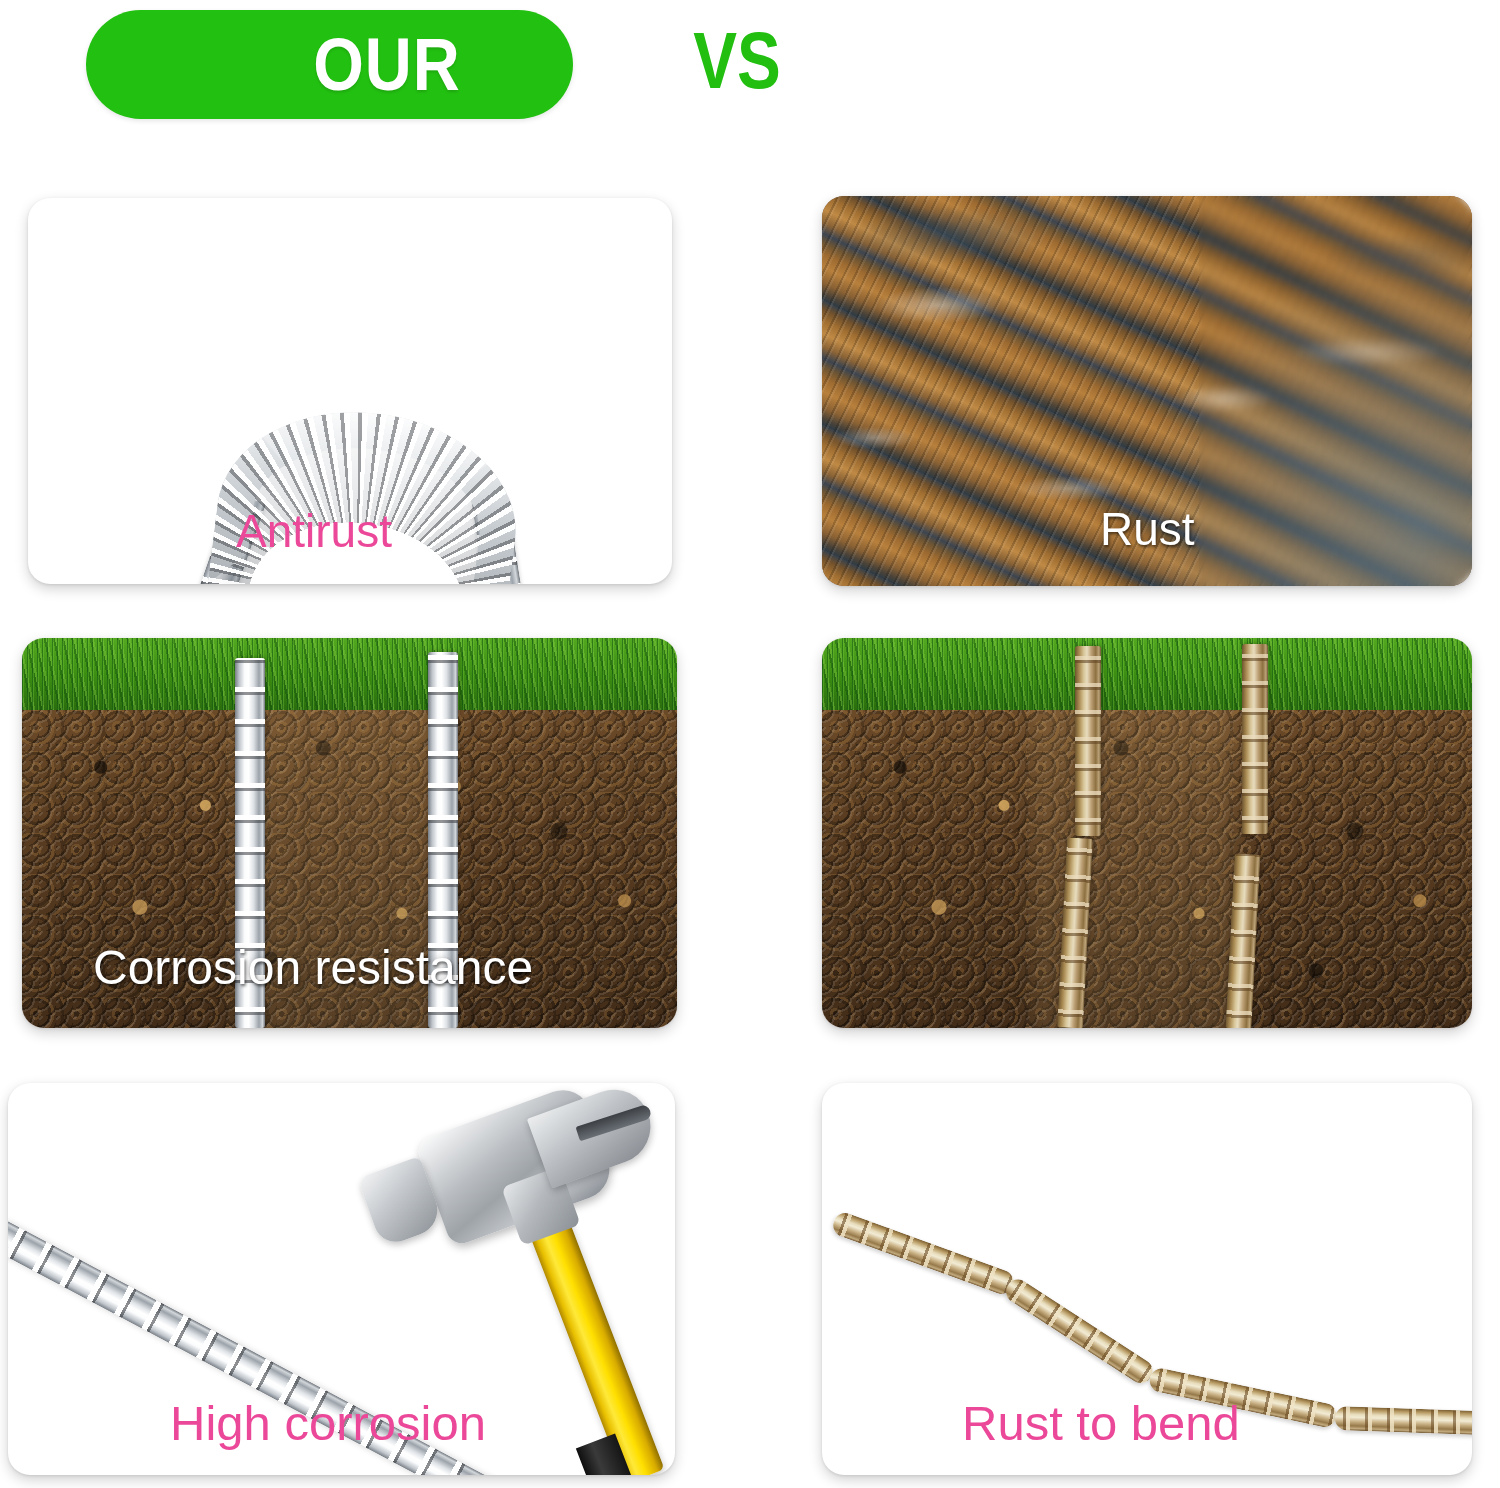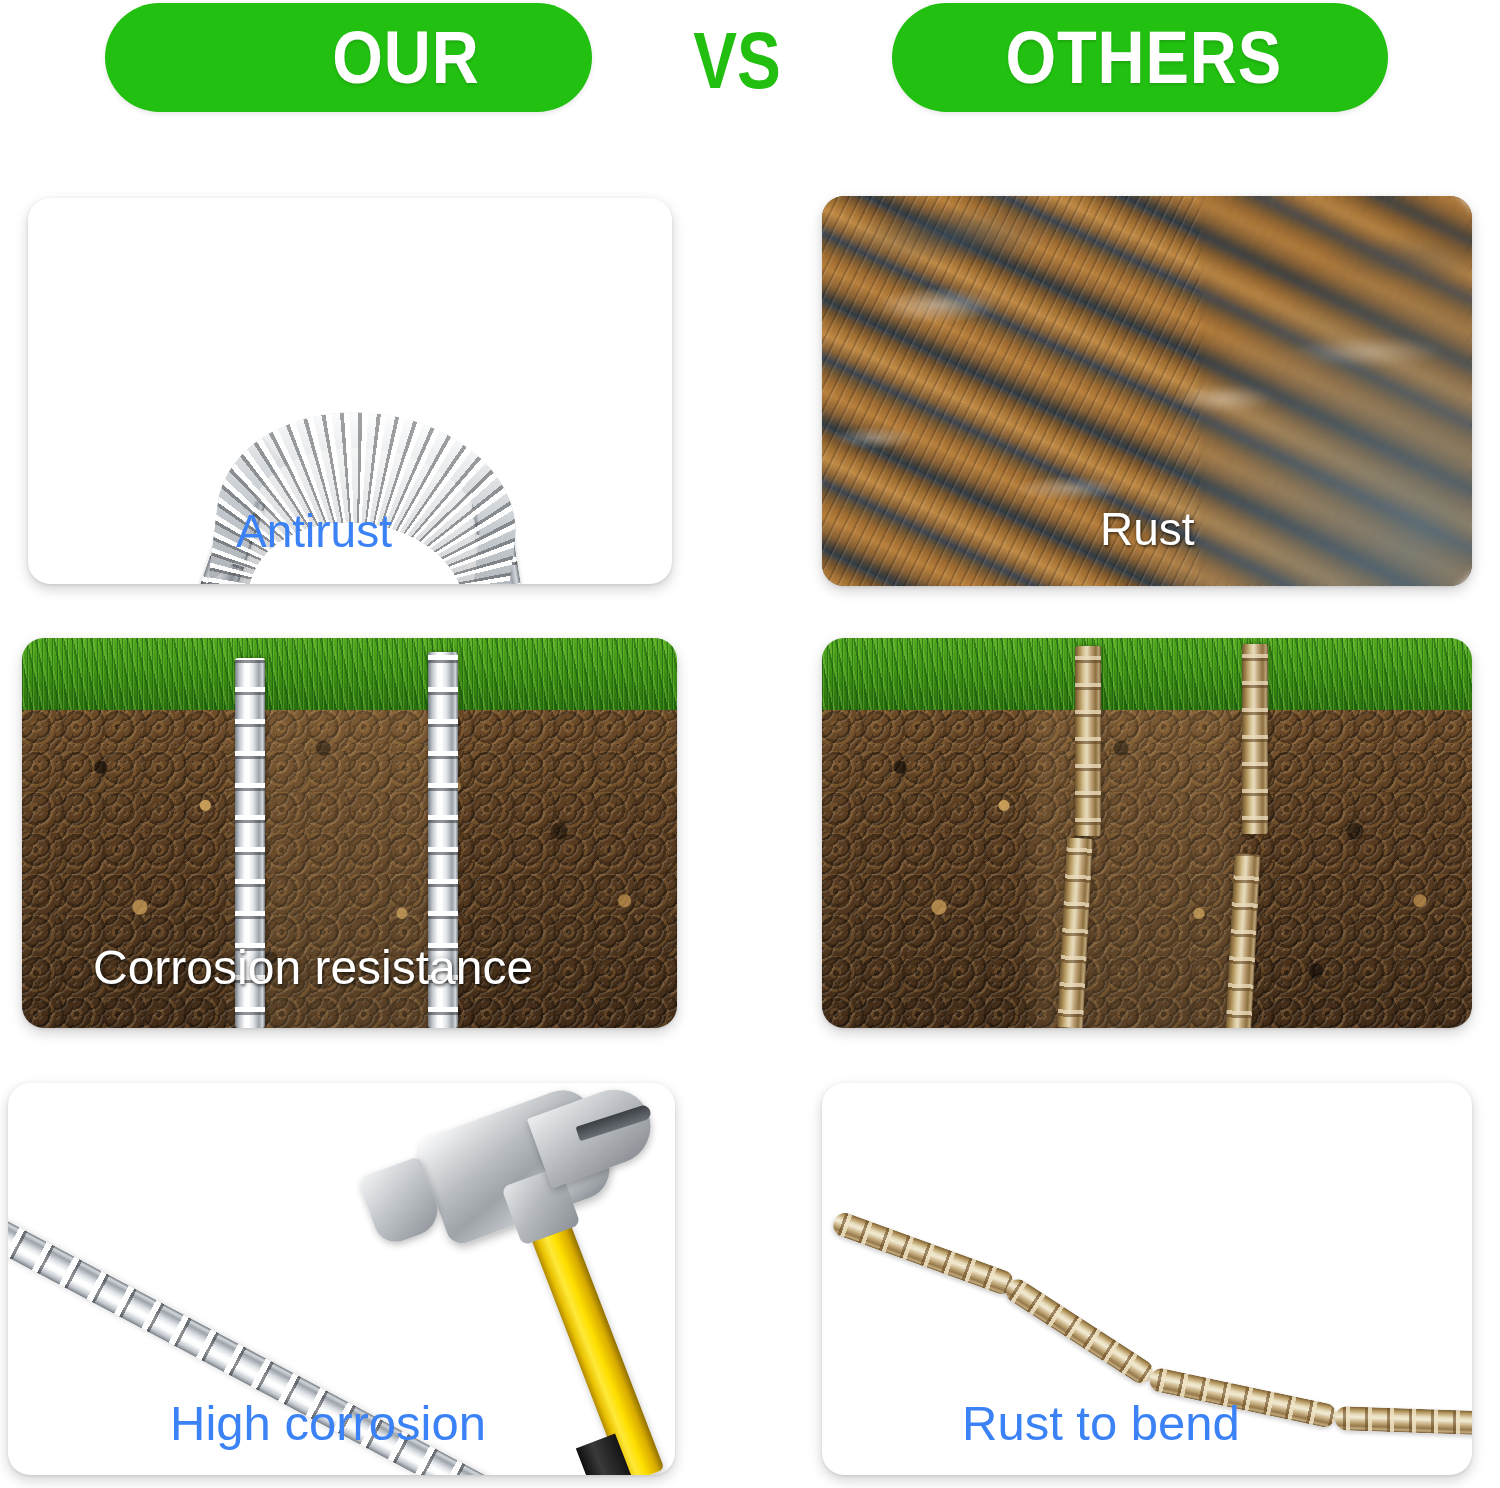--- a/index.html
+++ b/index.html
@@ -19,21 +19,21 @@
     display:flex; align-items:center; justify-content:center;
     box-shadow: 0 2px 5px rgba(0,0,0,0.10);
   }
   .badge span {
     color:#ffffff; font-weight:bold; font-size:74px;
     letter-spacing:1px;
     transform: scaleX(0.88);
     text-shadow: 0 2px 3px rgba(0,0,0,0.13);
     white-space:nowrap;
   }
-  #badge-our { left:105px; width:487px; }
+  #badge-our { left:86px; width:487px;margin-top:7px; }
   #badge-our span { padding-left:130px; }
   #badge-others { left:892px; width:496px; }
   #badge-others span { padding-left:8px; }
   #vs-label {
     position:absolute; left:672px; top:16px; width:130px; height:90px;
     display:flex; align-items:center; justify-content:center;
     color:#22bf11; font-weight:bold; font-size:80px;
     transform: scaleX(0.82);
   }
 
@@ -53,21 +53,21 @@
   #p-soilcor  { left:822px; top:638px; width:650px;  height:390px; }
   
   #p-hard     { left:8px;   top:1083px; width:667px; height:392px; }
   #p-bend     { left:822px; top:1083px; width:650px; height:392px; }
 
   
   .cap {
     position:absolute; white-space:nowrap; z-index:40;
     font-weight:normal;
   }
-  .cap.green { color:#3b82f6; font-size:46px; }
+  .cap.green { color:#ec4899; font-size:46px; }
   .cap.white {
     color:#ffffff; font-size:46px;
     text-shadow: 1px 2px 3px rgba(0,0,0,0.55), 0 0 6px rgba(0,0,0,0.28);
   }
   #cap-antirust { left:236px; top:504px; }
   #cap-rust     { left:1100px; top:502px;text-align:center; }
   #cap-corres   { left:93px;  top:940px; font-size:48px; }
   #cap-soilcor  { left:985px; top:940px; font-size:48px; }
   #cap-hard     { left:170px; top:1395px; font-size:49px; }
   #cap-bend     { left:962px; top:1395px; font-size:49px; }
@@ -322,23 +322,20 @@
 </head>
 <body>
 
 <div id="root">
 
   <div class="hdr">
     <div class="badge" id="badge-our">
       <span>OUR</span>
     </div>
     <div id="vs-label">VS</div>
-    <div class="badge" id="badge-others">
-      <span>OTHERS</span>
-    </div>
   </div>
 
   <div class="panel white" id="p-antirust">
     <div id="antirust-art">
       <div class="hair-seg" id="hair-left"></div>
       <div class="hair-seg" id="hair-right"></div>
       <div id="hair-arc"></div>
     </div>
   </div>
   <div class="cap green" id="cap-antirust">Antirust</div>

